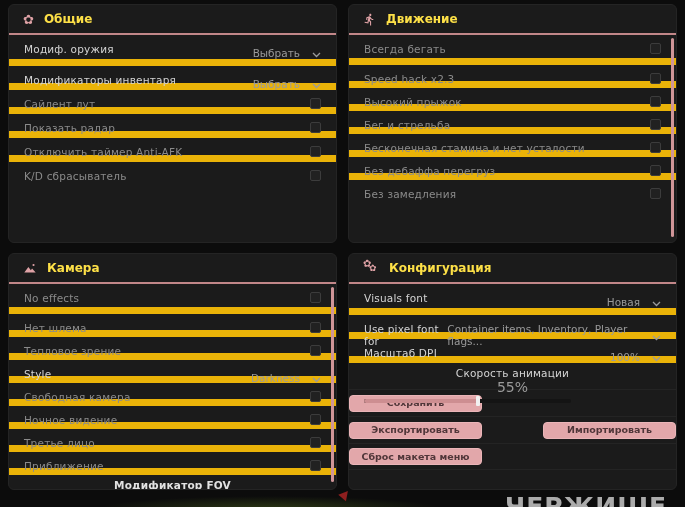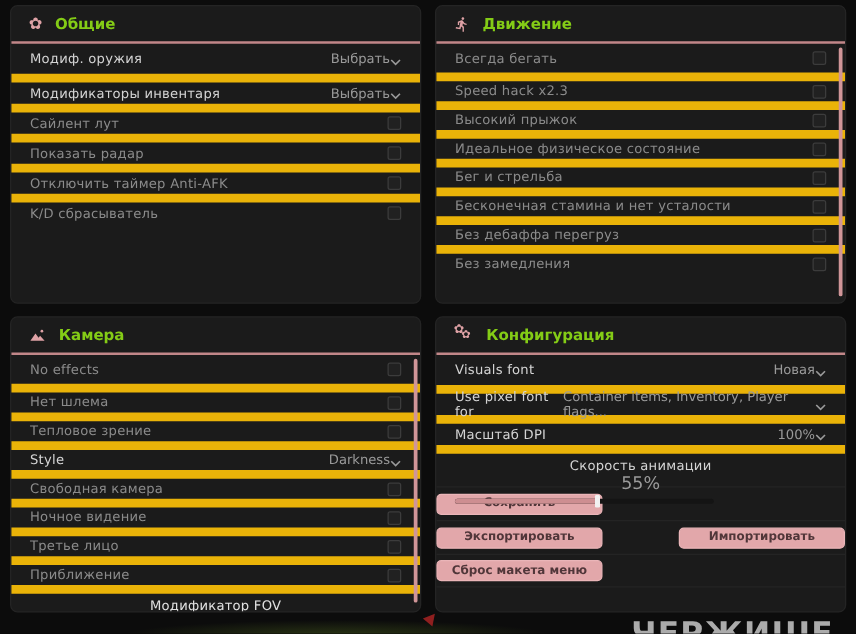--- a/index.html
+++ b/index.html
@@ -8,40 +8,40 @@
   .screen { position:relative; width:685px; height:507px; background:#0c0c0c; overflow:hidden; }
 
   .grid { position:absolute; top:4px; left:8px;
           display:grid; grid-template-columns:329px 329px; grid-template-rows:239px 237px;
           column-gap:11px; row-gap:10px; }
 
   .panel { background:#1b1b1b; border-radius:6px; position:relative; overflow:hidden;
            border:1px solid #242424; }
   .panel-header { height:30px; display:flex; align-items:center; gap:10px; padding:0 14px;
                   border-bottom:2px solid #c28789; }
-  .panel-title { color:#84cc16; font-size:12px; font-weight:bold; }
+  .panel-title { color:#fde047; font-size:12px; font-weight:bold; }
   .panel-icon { color:#dfa2a6; font-size:13px; line-height:1; display:flex; align-items:center; }
   .panel-icon svg { display:block; }
   .gear2 { position:relative; width:16px; height:14px; }
   .gear2 i { position:absolute; font-style:normal; color:#dfa2a6; }
   .gear2 i:first-child { font-size:10px; left:0; top:-2px; }
   .gear2 i:last-child  { font-size:9px; left:6px; top:3px; }
 
   .rows { width:100%; }
-  .row { display:flex; align-items:center; justify-content:space-between;
-         height:24px; padding:0 15px; }
+  .row { display:flex; align-items:flex-start; justify-content:space-between;
+         height:24px; padding:8px 15px; }
   .dense .row { height:23px; }
   .rows .row + .row { border-top:7px solid #eab308; }
   .row-label { font-size:10.5px; color:#8b8b8b; letter-spacing:.2px; }
   .row-bright .row-label { color:#d4d4d4; }
-  .row-bold .row-label { font-weight:normal; color:#e2e2e2; }
+  .row-bold .row-label { font-weight:bold; color:#e2e2e2; }
 
   .checkbox { width:11px; height:11px; background:#212121; border:1px solid #3c3c3c;
               border-radius:2px; flex:none; cursor:pointer; }
-  .dropdown { display:flex; align-items:center; cursor:pointer; }
+  .dropdown { display:flex; align-items:center; gap:12px; cursor:pointer; }
   .dd-value { font-size:10.5px; color:#9a9a9a; }
 
   .row.slider-row { display:block; height:33px; padding-top:4px; }
   .slider-top { display:flex; align-items:center; justify-content:space-between;flex-direction:column; }
   .slider-value { font-size:14px; color:#9a9a9a; }
   .slider-track { position:relative; width:207px; height:4px; background:#141414;
                   border-radius:2px; margin-top:4px; cursor:pointer; }
   .slider-fill { height:100%; background:#cd8e91; border-radius:2px; }
   .slider-thumb { position:absolute; top:-3px; width:4px; height:10px; background:#f1f1f1;
                   border-radius:1px; }
@@ -132,24 +132,20 @@
           </div>
           <div class="row">
             <span class="row-label">Speed hack x2.3</span>
             <span class="checkbox"></span>
           </div>
           <div class="row">
             <span class="row-label">Высокий прыжок</span>
             <span class="checkbox"></span>
           </div>
           <div class="row">
-            <span class="row-label">Идеальное физическое состояние</span>
-            <span class="checkbox"></span>
-          </div>
-          <div class="row">
             <span class="row-label">Бег и стрельба</span>
             <span class="checkbox"></span>
           </div>
           <div class="row">
             <span class="row-label">Бесконечная стамина и нет усталости</span>
             <span class="checkbox"></span>
           </div>
           <div class="row">
             <span class="row-label">Без дебаффа перегруз</span>
             <span class="checkbox"></span>

